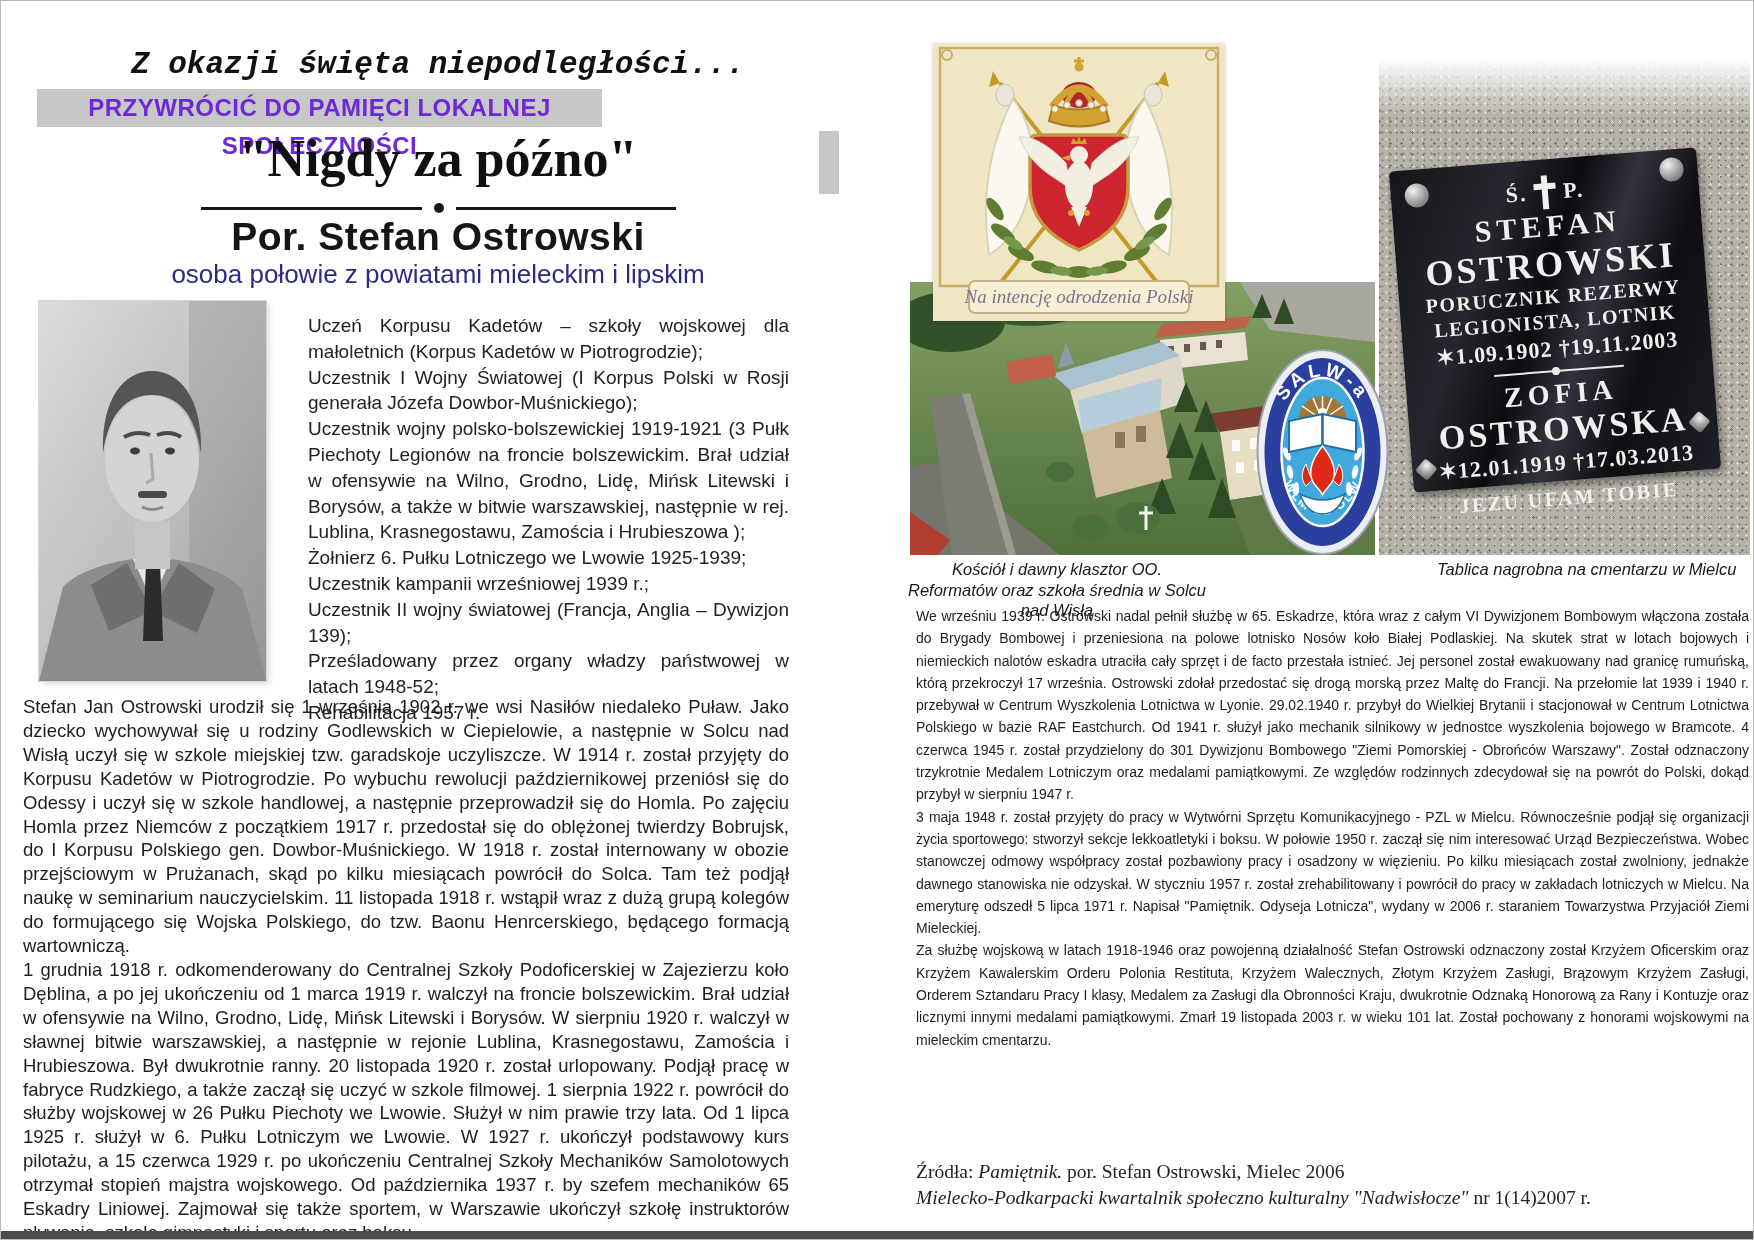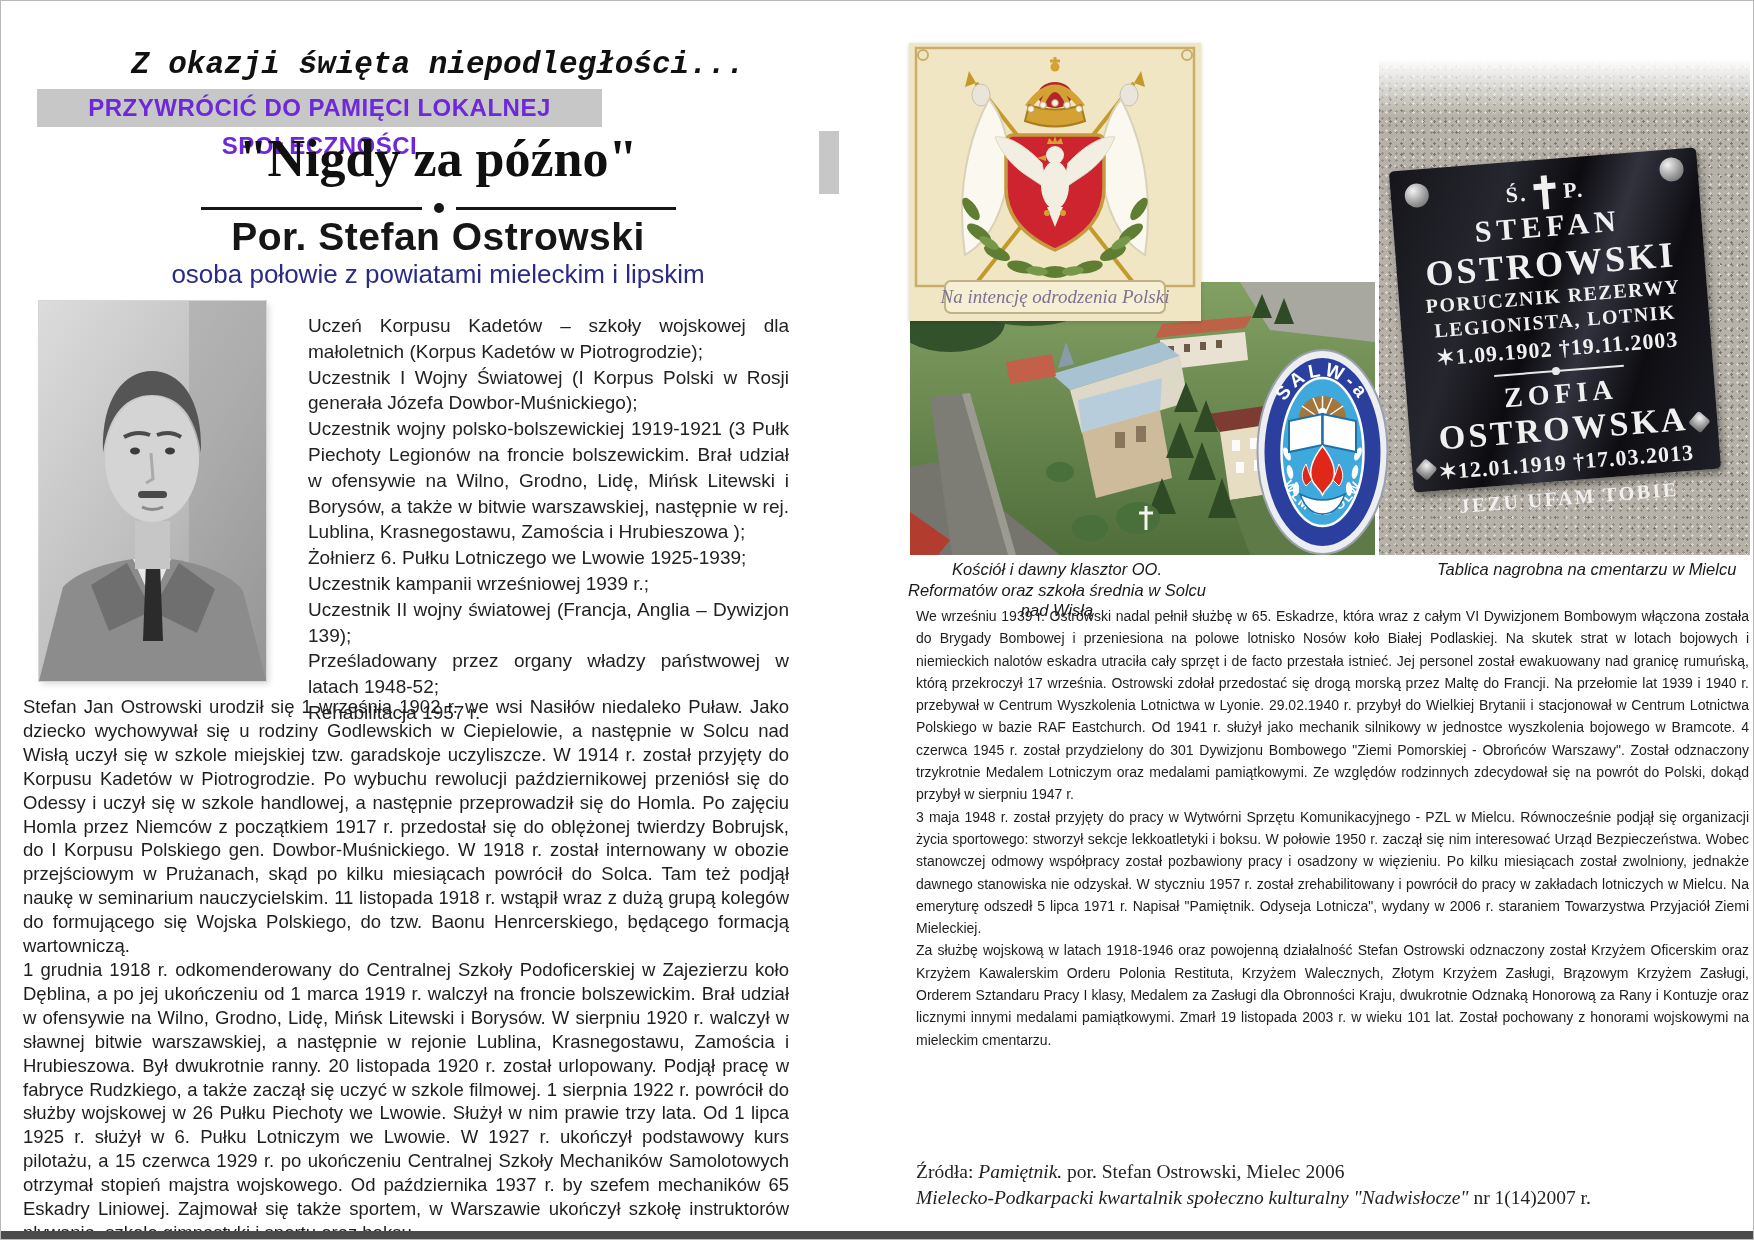--- a/index.html
+++ b/index.html
@@ -36,21 +36,21 @@
   .left-paras p,.right-paras p{margin:0;}
   .right-paras{left:915px;top:604px;width:833px;font-size:14px;line-height:22.3px;
                text-align:justify;color:#1e1e1e;}
   .sources{left:915px;top:1158px;width:833px;
            font-family:Liberation Serif, serif;
            font-size:19.5px;line-height:26px;color:#222;}
   .sources .it{font-style:italic;}
 
   
   .church{left:909px;top:281px;width:465px;height:273px;overflow:hidden;}
-  .postcard{left:908px;top:42px;width:292px;height:278px;z-index:3;
+  .postcard{left:932px;top:42px;width:292px;height:278px;z-index:3;
             box-shadow:0 1px 4px rgba(0,0,0,.18);}
   .salwa{left:1255px;top:347px;width:133px;height:208px;z-index:4;}
   .grave{left:1378px;top:58px;width:371px;height:496px;overflow:hidden;
          background-color:#b6b2a9;
          background-image:radial-gradient(#948f85 1px,transparent 1.4px),
                           radial-gradient(#ddd8cd 1px,transparent 1.4px),
                           radial-gradient(#7a766e 1px,transparent 1.3px);
          background-size:7px 7px,9px 9px,11px 11px;
          background-position:0 0,3px 4px,6px 2px;}
   .grave .sky{position:absolute;left:0;top:0;width:100%;height:58px;

